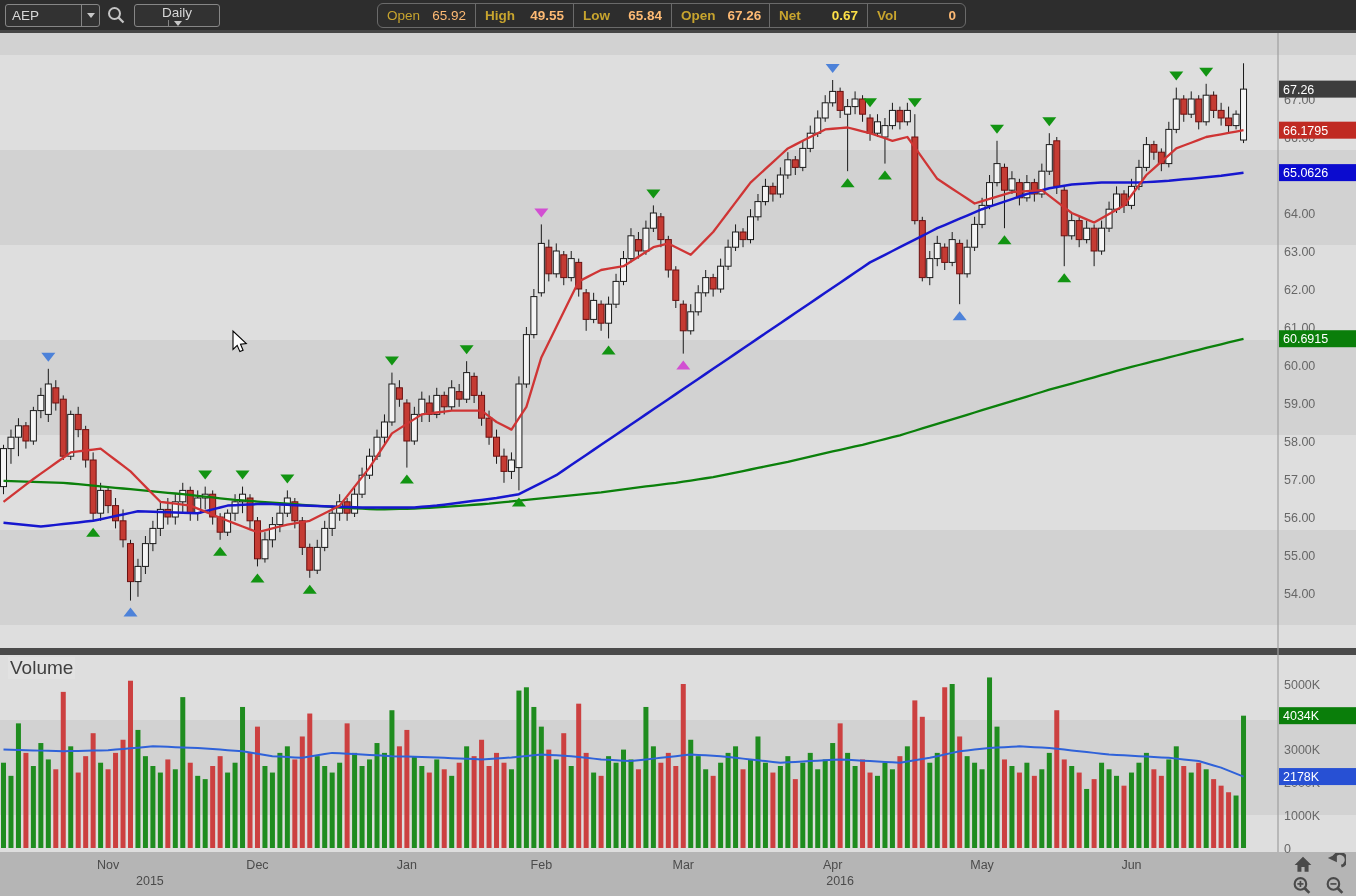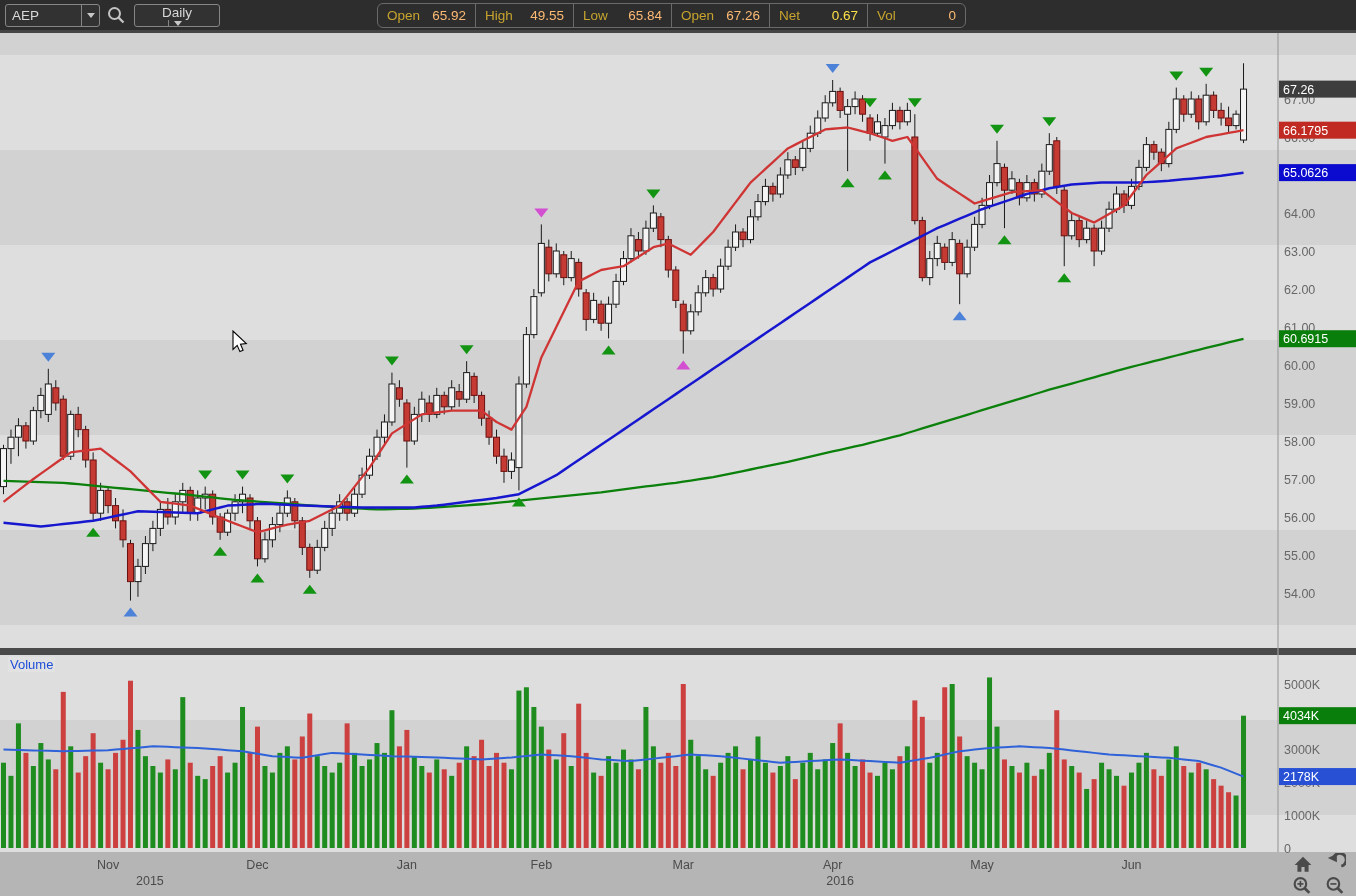--- a/index.html
+++ b/index.html
@@ -12,28 +12,28 @@
          border-radius:3px;display:flex;align-items:center;color:#d8d8d8;font-size:13.5px;}
   .combo-text{padding:0 6px;flex:1;white-space:nowrap;}
   .combo-btn{width:17px;height:100%;border-left:1px solid #868686;display:flex;align-items:center;
              justify-content:center;}
   .chev{width:0;height:0;border-left:4px solid transparent;border-right:4px solid transparent;
         border-top:5px solid #c8c8c8;}
   .tool-btn{position:absolute;top:5px;width:20px;height:20px;}
   .quote-bar{position:absolute;left:377px;top:3px;height:23px;display:flex;border:1px solid #6a6a6a;
              border-radius:6px;font-size:13.5px;}
   .quote-seg{display:flex;align-items:center;justify-content:space-between;padding:0 9px;}
-  .quote-seg + .quote-seg{border-left:1px solid #6a6a6a;}
+  .quote-seg + .quote-seg{border-left:1px solid #6a6a6a;font-weight:bold;}
   .q-label{color:#c7a42e;margin-right:12px;}
   .q-value{color:#fdba74;}
   .quote-seg.net .q-value{color:#fde047;}
   .w100{width:79px}
   
   #chart-svg{position:absolute;left:0;top:0;}
-  .volume-title{position:absolute;left:8px;top:657px;font-size:13px;color:#1d4ed8;
+  .volume-title{position:absolute;left:8px;top:657px;font-size:19px;color:#404040;
                 background:rgba(230,230,230,.55);padding:0 2px;z-index:3;}
   
   .corner{position:absolute;left:1284px;top:852px;width:70px;height:44px;z-index:4;}
   .corner .cbtn{position:absolute;width:22px;height:21px;}
   .corner svg{width:100%;height:100%;}
 </style>
 </head>
 <body>
 
 <svg id="chart-svg" width="1356" height="896">

